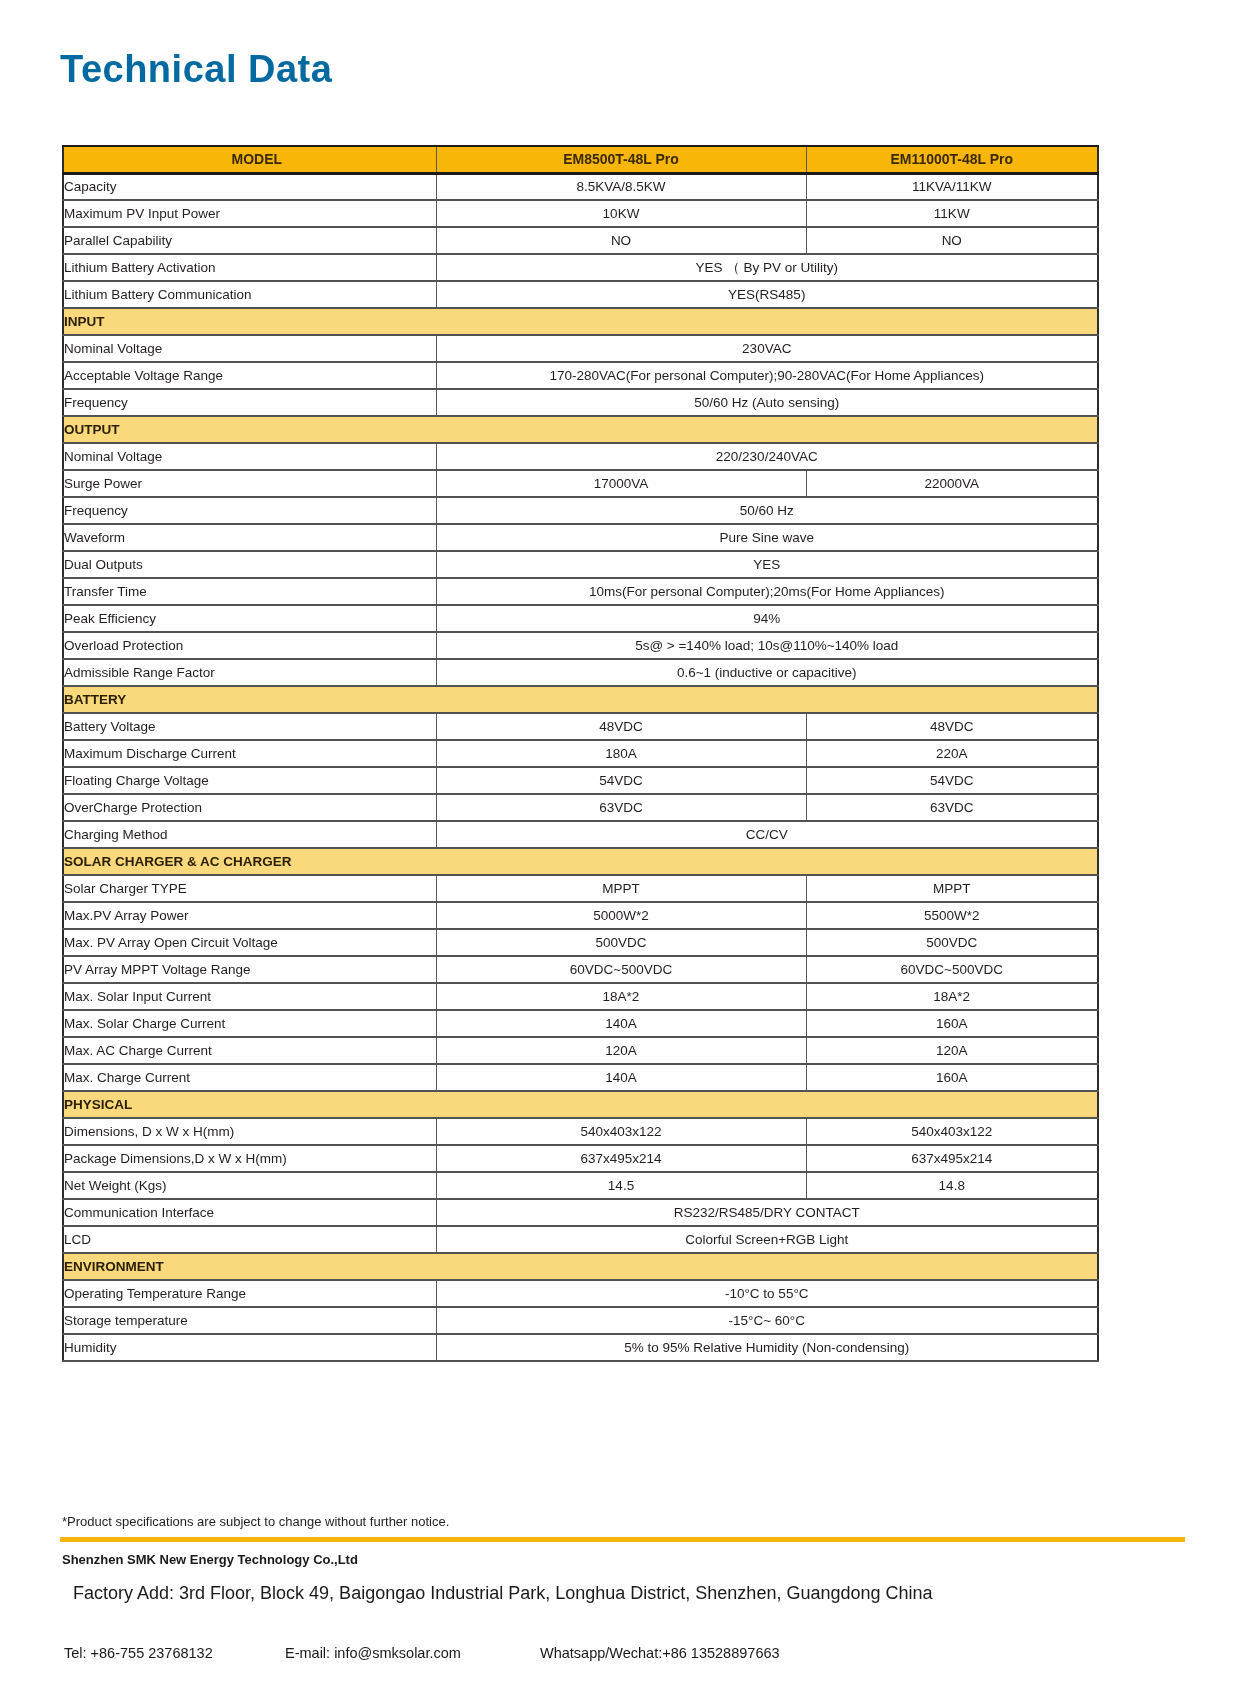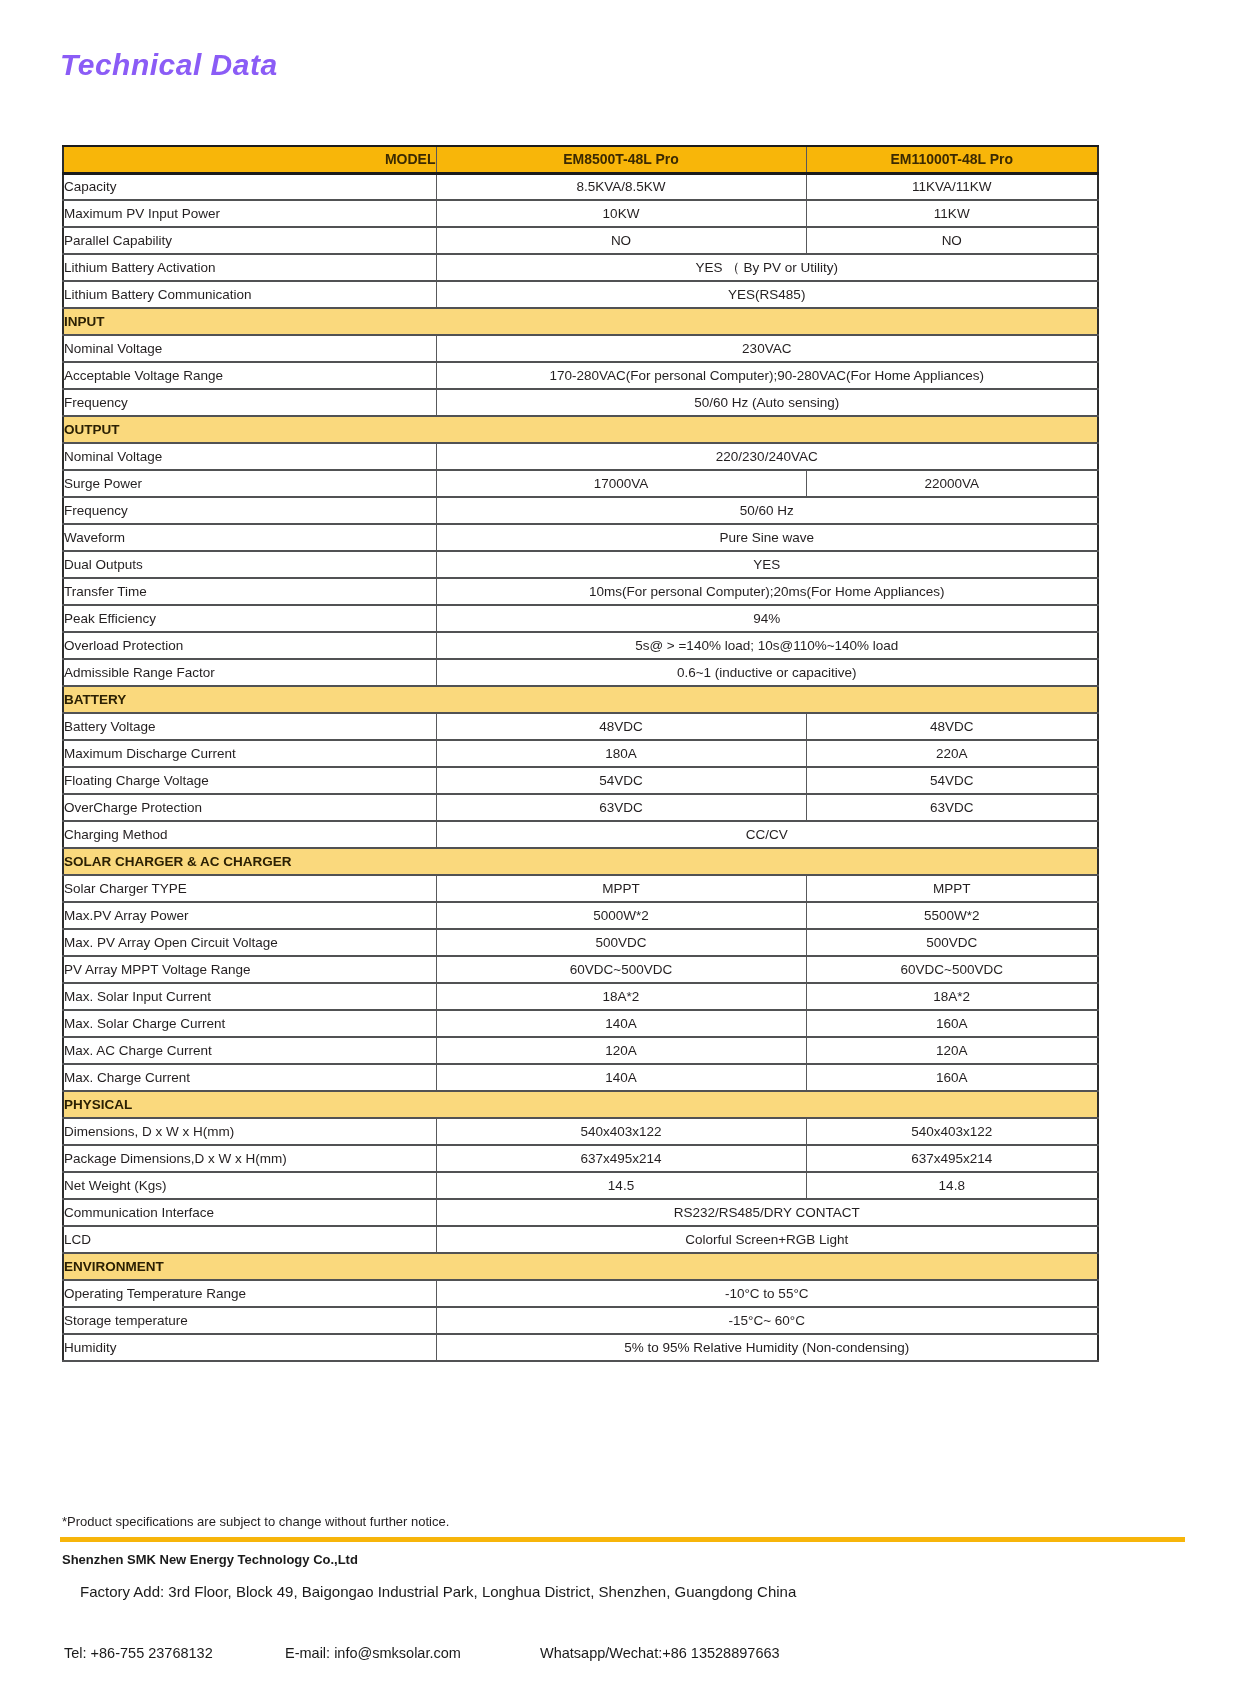--- a/index.html
+++ b/index.html
@@ -7,22 +7,22 @@
   body {
     width:1241px; height:1684px;
     background:#ffffff;
     font-family:"Liberation Sans", sans-serif;
     color:#231f20;
     position:relative;
     overflow:hidden;
   }
   .title {
     position:absolute; left:60px; top:48px;
-    font-size:30px; font-weight:700; letter-spacing:0.5px;
-    margin:0; color:#8b5cf6;font-style:italic;
+    font-size:38px; font-weight:700; letter-spacing:0.5px;
+    margin:0; color:#0369a1;
   }
   table.spec {
     position:absolute; left:62px; top:145px;
     width:1035px;
     border-collapse:collapse; table-layout:fixed;
     border:2px solid #2d2d2d;
   }
   table.spec td, table.spec th {
     height:27px;
     font-size:13.5px;
@@ -41,21 +41,21 @@
     text-align:center;
   }
   tr.model-row th {
     background:var(--header-bg);
     color:#3b2a02;
     font-weight:700;
     font-size:14px;
     border-bottom:3px solid #1b1b1b;
     border-top:2px solid #1b1b1b;
   }
-  tr.model-row th.label { text-align:right; padding-left:14px; }
+  tr.model-row th.label { text-align:center; padding-left:14px; }
   td.section {
     background:var(--section-bg);
     font-weight:700;
     font-size:14px;
     color:#2b2003;
     text-align:left; padding-left:14px;
     height:28px;
     border-top:2px solid #141414;
     border-bottom:2px solid #141414;
     margin-left:20px;
@@ -67,22 +67,22 @@
   .divider {
     position:absolute; left:60px; top:1537px;
     width:1125px; height:5px;
     background:var(--divider);
   }
   .company {
     position:absolute; left:62px; top:1552px;
     font-size:13px; font-weight:700; color:#1a1a1a;
   }
   .address {
-    position:absolute; left:80px; top:1583px;
-    font-size:15px; color:#1a1a1a;
+    position:absolute; left:73px; top:1583px;
+    font-size:18px; color:#1a1a1a;
   }
   .contact { position:absolute; top:1645px; font-size:14.5px; color:#1a1a1a; }
   .contact.tel { left:64px; }
   .contact.email { left:285px; }
   .contact.whatsapp { left:540px; }
 </style>
 </head>
 <body style="--header-bg: #F8B609; --section-bg: #FAD97D; --divider: #F7B50A;">
 
 <h1 class="title">Technical Data</h1>

